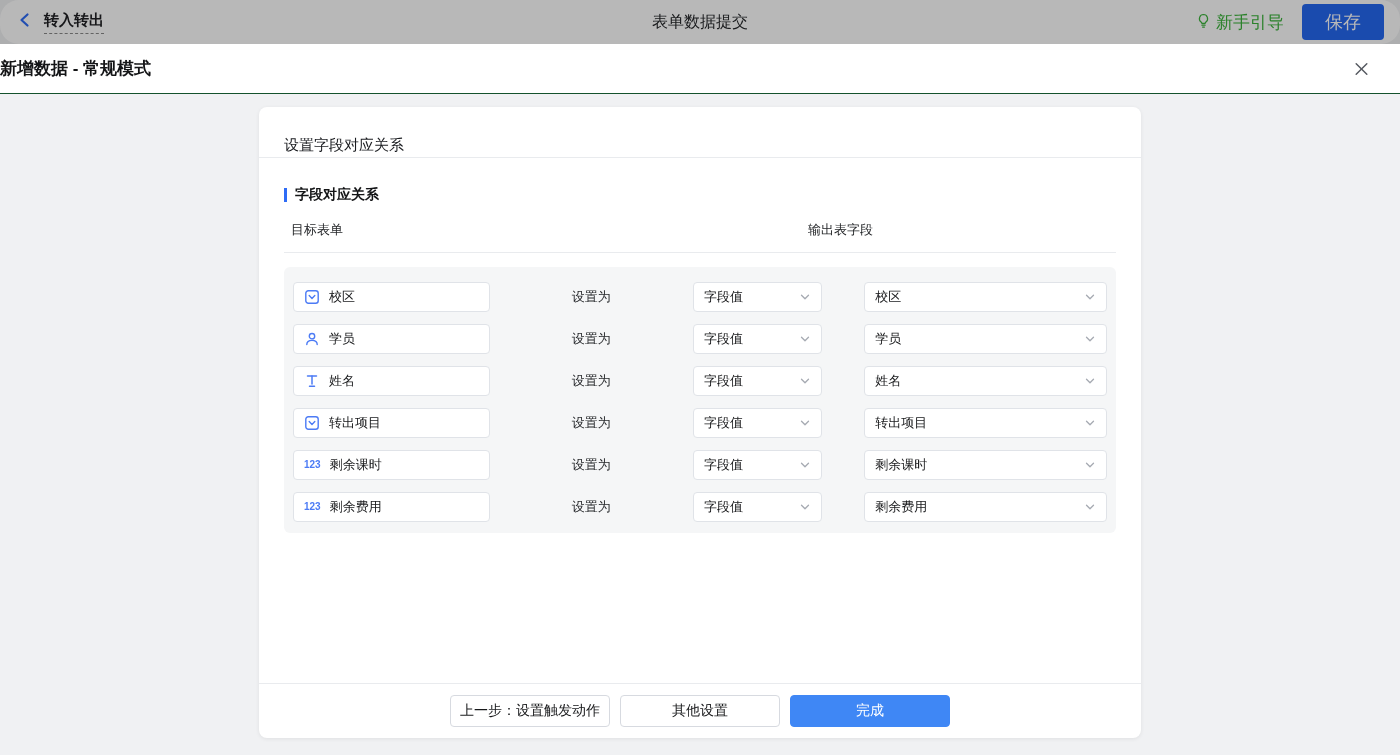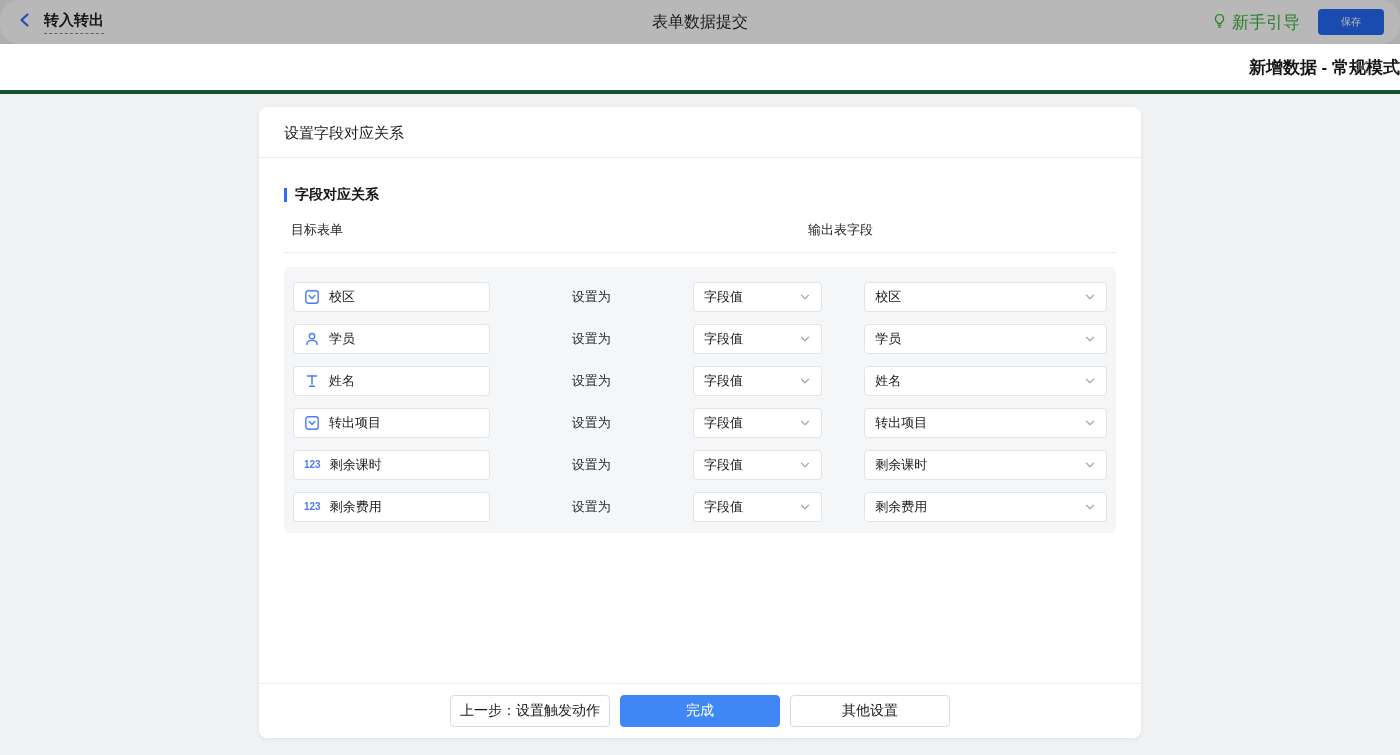--- a/index.html
+++ b/index.html
@@ -28,46 +28,46 @@
   .topbar-title{
     position:absolute; left:0; right:0; text-align:center;
     font-size:16px; color:#26282b;
   }
   .topbar-right{
     margin-left:auto; display:flex; align-items:center; gap:18px; z-index:2;
   }
   .guide{ display:flex; align-items:center; gap:5px; cursor:pointer; }
   .guide-label{ font-size:17px; color:#3cb43c; }
   .save-btn{
-    background:#2468f2; color:#fff; font-size:10px;
+    background:#2468f2; color:#fff; font-size:18px;
     border:none; border-radius:4px; padding:6px 23px; cursor:pointer;
   }
 
   
   .modal-header{
     position:relative; height:50px; background:#fff;
-    display:flex; align-items:center; justify-content:flex-end;
-    border-bottom:4px solid #14532d;
+    display:flex; align-items:center; justify-content:flex-start;
+    border-bottom:1px solid #14532d;
   }
   .modal-title{ font-size:17px; font-weight:600; color:#141517; }
   .close-btn{
     position:absolute; right:26px; top:50%; transform:translateY(-50%);
     background:none; border:none; padding:4px; cursor:pointer; line-height:0;
   }
 
   
   .page-body{ height:661px; background:#f0f1f3; }
   .card{
     width:882px; height:631px; margin:13px auto 0;
     background:#fff; border-radius:8px;
     box-shadow:0 1px 4px rgba(0,0,0,0.07);
     display:flex; flex-direction:column;
   }
   .card-header{
-    padding:0 25px; height:51px; line-height:51px;
+    padding:12px 25px; height:51px; line-height:51px;
     font-size:15px; color:#191b1f;
     border-bottom:1px solid #e9ebee;
     border-radius:8px 8px 0 0;
   }
   .card-body{ flex:1; padding:28px 25px 0 25px; }
 
   .section-heading{
     display:flex; align-items:center;
     font-size:14px; font-weight:bold; color:#141517;
   }
@@ -322,18 +322,18 @@
                   <polyline points="2.5,4.2 6,7.8 9.5,4.2" fill="none" stroke="#a6aab2" stroke-width="1.3" stroke-linecap="round" stroke-linejoin="round"></polyline>
                 </svg></span>
           </div>
         </div>
 
       </div>
     </div>
 
     <div class="card-footer">
       <button class="btn btn-plain">上一步：设置触发动作</button>
+      <button class="btn btn-plain">其他设置</button>
       <button class="btn btn-primary">完成</button>
-      <button class="btn btn-plain">其他设置</button>
     </div>
 
   </div>
 </div>
 
 </body></html>

